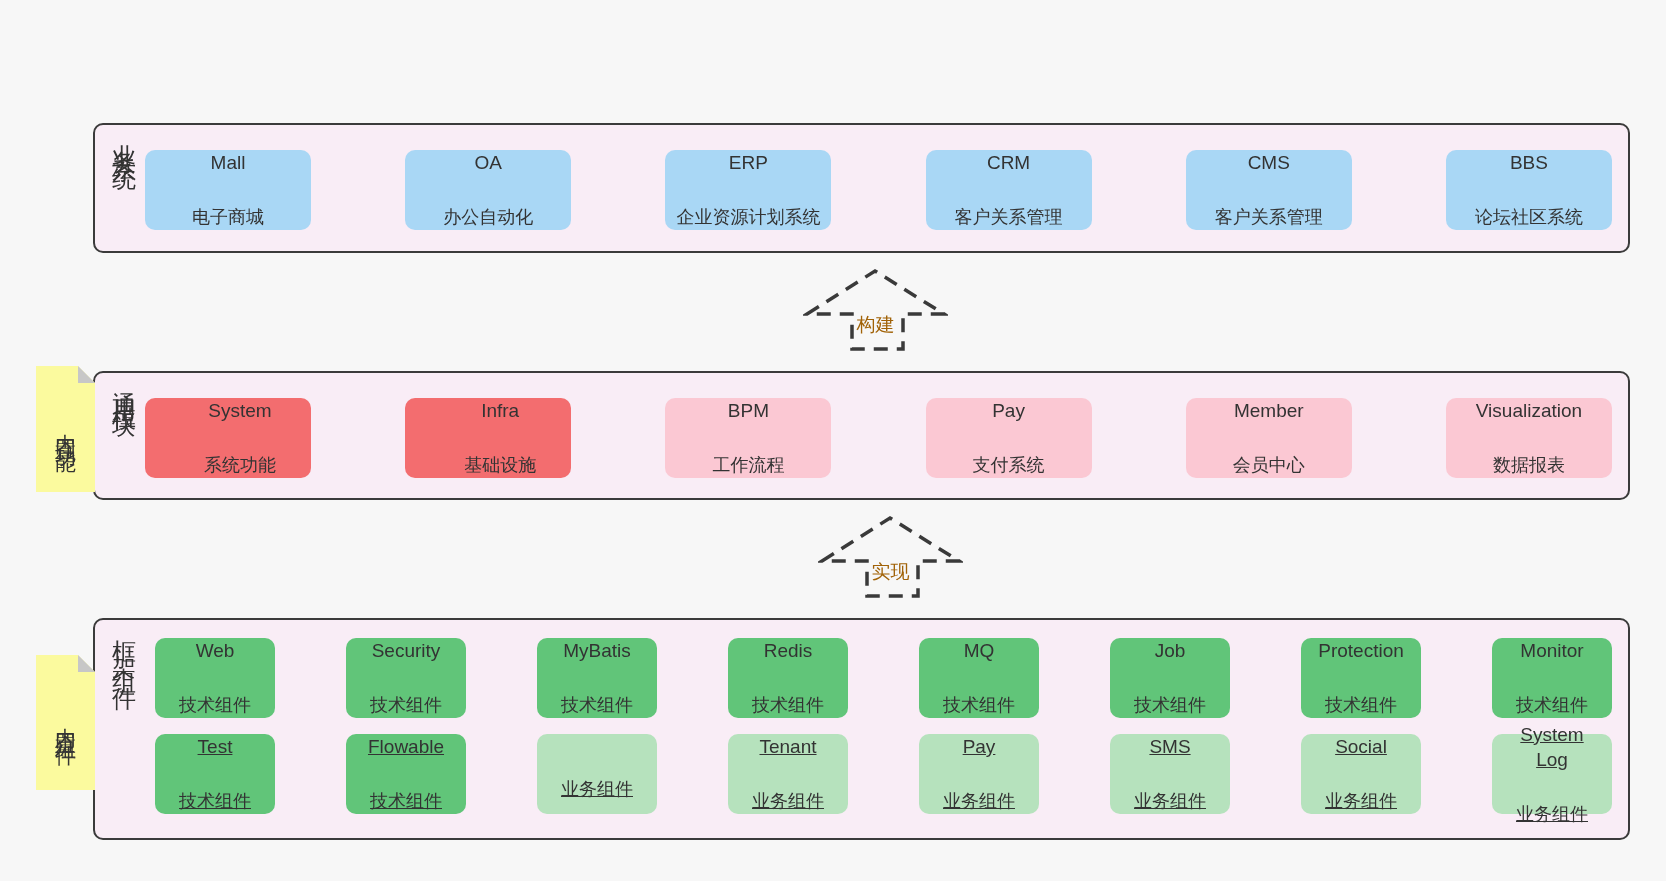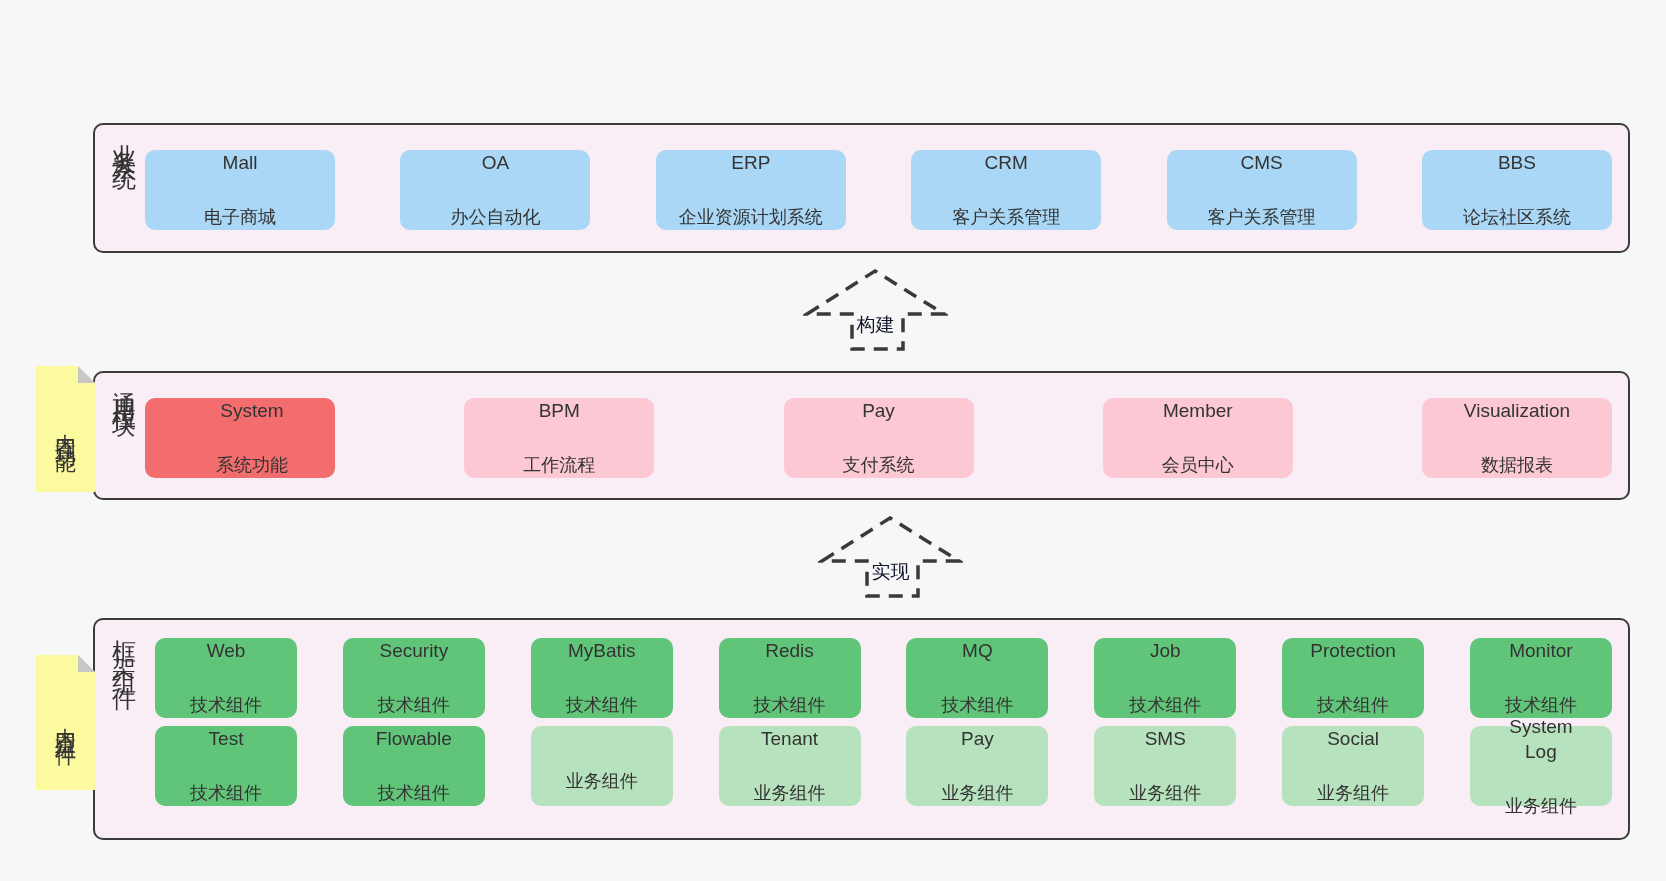--- a/index.html
+++ b/index.html
@@ -25,27 +25,27 @@
     font-size:24px;letter-spacing:7px;color:#333;white-space:nowrap;
   }
   .band-framework .band-label{letter-spacing:16px;}
   
   .boxes{
     position:absolute;left:50px;right:16px;height:80px;
     display:flex;justify-content:space-between;
   }
   .band-business .boxes,.band-modules .boxes{top:25px;}
   .band-framework .row1{top:18px;left:60px;}
-  .band-framework .row2{top:106px;left:60px;}
+  .band-framework .row2{top:114px;left:60px;text-decoration:underline;}
   .box{
-    width:190px;height:80px;border-radius:10px;
+    width:166px;height:80px;border-radius:10px;
     display:flex;flex-direction:column;align-items:center;justify-content:center;
     text-align:center;line-height:1.32;padding:2px 8px;box-sizing:border-box;
   }
-  .band-framework .box{width:142px;padding:2px 22px;}
+  .band-framework .box{width:120px;padding:2px 22px;}
   .box-title{font-size:19px;}
   .box-subtitle{font-size:18px;margin-top:31px;}
   .blue{background:#a9d7f5;}
   .red{background:#f36d6f;padding-left:32px;}
   .pink{background:#fbc8d3;justify-content:center;}
   .green-dark{background:#61c579;}
   .green-light{background:#b6e2bd;}
   
   .sticky{position:absolute;left:36px;width:59px;}
   .sticky-modules{top:366px;height:126px;}
@@ -63,21 +63,21 @@
     writing-mode:vertical-rl;text-orientation:upright;
     font-size:21px;letter-spacing:6px;color:#333;white-space:nowrap;
   }
   
   .arrow{position:absolute;width:145px;height:84px;}
   .arrow-build{left:803px;top:268px;}
   .arrow-implement{left:818px;top:515px;}
   .arrow svg{position:absolute;inset:0;}
   .arrow-label{
     position:absolute;left:0;right:0;top:44px;text-align:center;
-    font-size:19px;color:#0f172a;
+    font-size:19px;color:#a16207;
   }
 </style>
 </head>
 <body>
 
 <div class="canvas">
 
   <section class="band band-business">
     <div class="band-label">业务系统</div>
     <div class="boxes">
@@ -115,20 +115,24 @@
     <div class="arrow-label">构建</div>
   </div>
 
   <section class="band band-modules">
     <div class="band-label">通用模块</div>
     <div class="boxes">
       <div class="box red">
         <div class="box-title">System</div>
         <div class="box-subtitle">系统功能</div>
       </div>
+      <div class="box red">
+        <div class="box-title">Infra</div>
+        <div class="box-subtitle">基础设施</div>
+      </div>
       <div class="box pink">
         <div class="box-title">BPM</div>
         <div class="box-subtitle">工作流程</div>
       </div>
       <div class="box pink">
         <div class="box-title">Pay</div>
         <div class="box-subtitle">支付系统</div>
       </div>
       <div class="box pink">
         <div class="box-title">Member</div>

